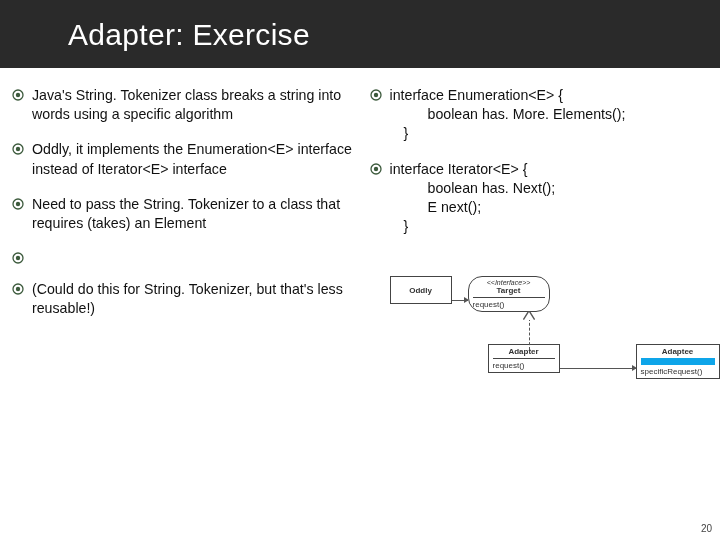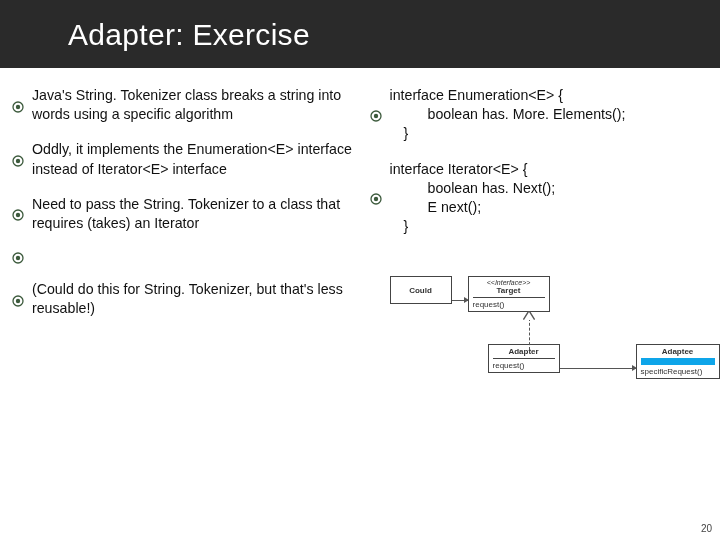--- a/index.html
+++ b/index.html
@@ -28,21 +28,21 @@
   }
   .col-left {
     flex: 1.05;
   }
   .col-right {
     flex: 1;
     position: relative;
   }
   .bullet-item {
     display: flex;
-    align-items: center;
+    align-items: flex-start;
     margin-bottom: 16px;
   }
   .bullet-icon {
     flex: 0 0 auto;
     margin-right: 8px;
     margin-top: 3px;
   }
   .bullet-text {
     font-size: 14.2px;
     line-height: 1.35;
@@ -83,20 +83,21 @@
   }
   .diag-client {
     width: 62px;
     height: 28px;
     text-align: center;
     font-weight: bold;
   }
   .diag-target {
     width: 82px;
     text-align: center;
+    border-radius: 14px;
   }
   .diag-target .stereo {
     font-style: italic;
     font-size: 7px;
   }
   .diag-target .name {
     font-weight: bold;
   }
   .diag-target .method {
     border-top: 1px solid #444;
@@ -197,21 +198,21 @@
       <span class="bullet-text">Oddly, it implements the Enumeration&lt;E&gt; interface instead of Iterator&lt;E&gt; interface</span>
     </div>
 
     <div class="bullet-item">
       <span class="bullet-icon">
         <svg class="bullet-svg" width="12" height="12" viewBox="0 0 12 12">
             <circle cx="6" cy="6" r="5" fill="none" stroke="#3c5a3c" stroke-width="1.3"></circle>
             <circle cx="6" cy="6" r="2.2" fill="#3c5a3c"></circle>
           </svg>
       </span>
-      <span class="bullet-text">Need to pass the String. Tokenizer to a class that requires (takes) an Iterator</span>
+      <span class="bullet-text">Need to pass the String. Tokenizer to a class that requires (takes) an Element</span>
     </div>
 
     <div class="bullet-item">
       <span class="bullet-icon">
         <svg class="bullet-svg" width="12" height="12" viewBox="0 0 12 12">
             <circle cx="6" cy="6" r="5" fill="none" stroke="#3c5a3c" stroke-width="1.3"></circle>
             <circle cx="6" cy="6" r="2.2" fill="#3c5a3c"></circle>
           </svg>
       </span>
     </div>
@@ -248,21 +249,21 @@
             <circle cx="6" cy="6" r="2.2" fill="#3c5a3c"></circle>
           </svg>
       </span>
       <div class="code-block"><span>interface Iterator&lt;E&gt; {</span>
 <span class="indent">boolean has. Next();</span><span class="indent">E next();</span><span style="padding-left:14px">}</span></div>
     </div>
 
     <div class="diag-container">
       <div class="diag-row" style="align-items:flex-start;">
         <div class="diag-box diag-client">
-          <span>Could</span>
+          <span>Oddly</span>
         </div>
         <div class="diag-arrow-h" style="margin-top:13px;"></div>
         <div class="diag-box diag-target" style="position:relative;">
           <div class="stereo">&lt;&lt;Interface&gt;&gt;</div>
           <div class="name">Target</div>
           <div class="method">request()</div>
         </div>
         <div style="width:170px;"></div>
       </div>
 

